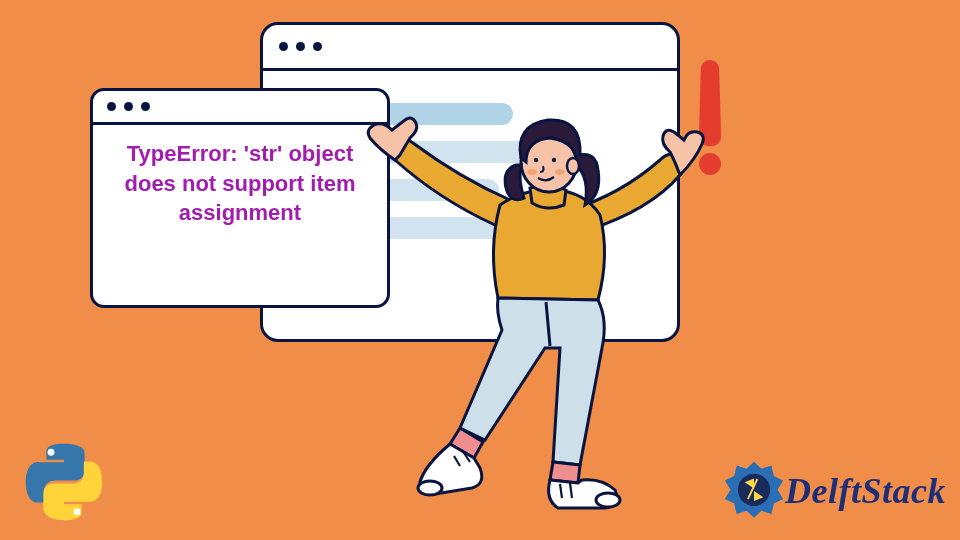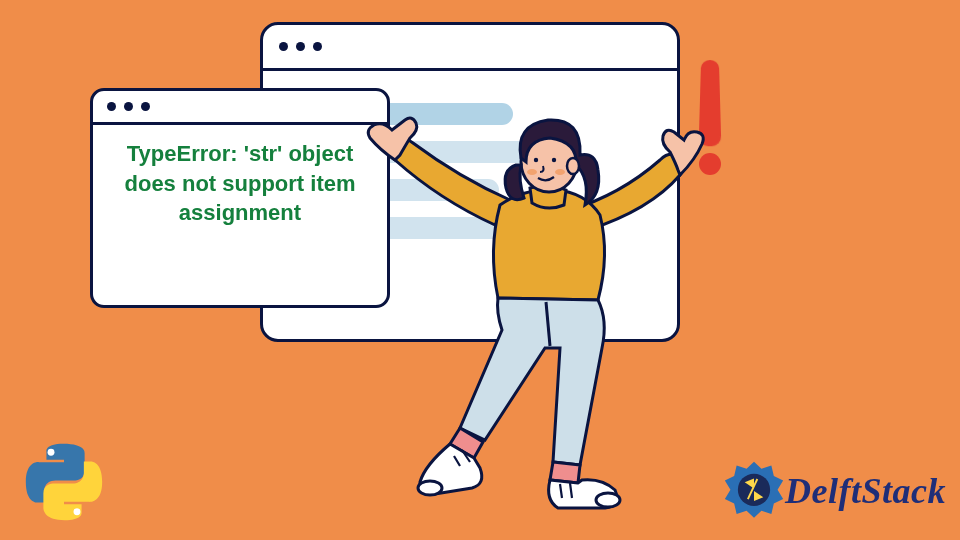--- a/index.html
+++ b/index.html
@@ -64,21 +64,21 @@
   .front-window .titlebar {
     height: 34px;
     border-bottom: 3px solid #0a1440;
     display: flex;
     align-items: center;
     padding-left: 14px;
   }
   .front-window .err {
     padding: 14px 14px;
     text-align: center;
-    color: #15803d;
+    color: #a21caf;
     font-size: 22px;
     font-weight: bold;
     line-height: 1.35;
   }
 
   
   .exclaim {
     position: absolute;
     left: 700px;
     top: 55px;

